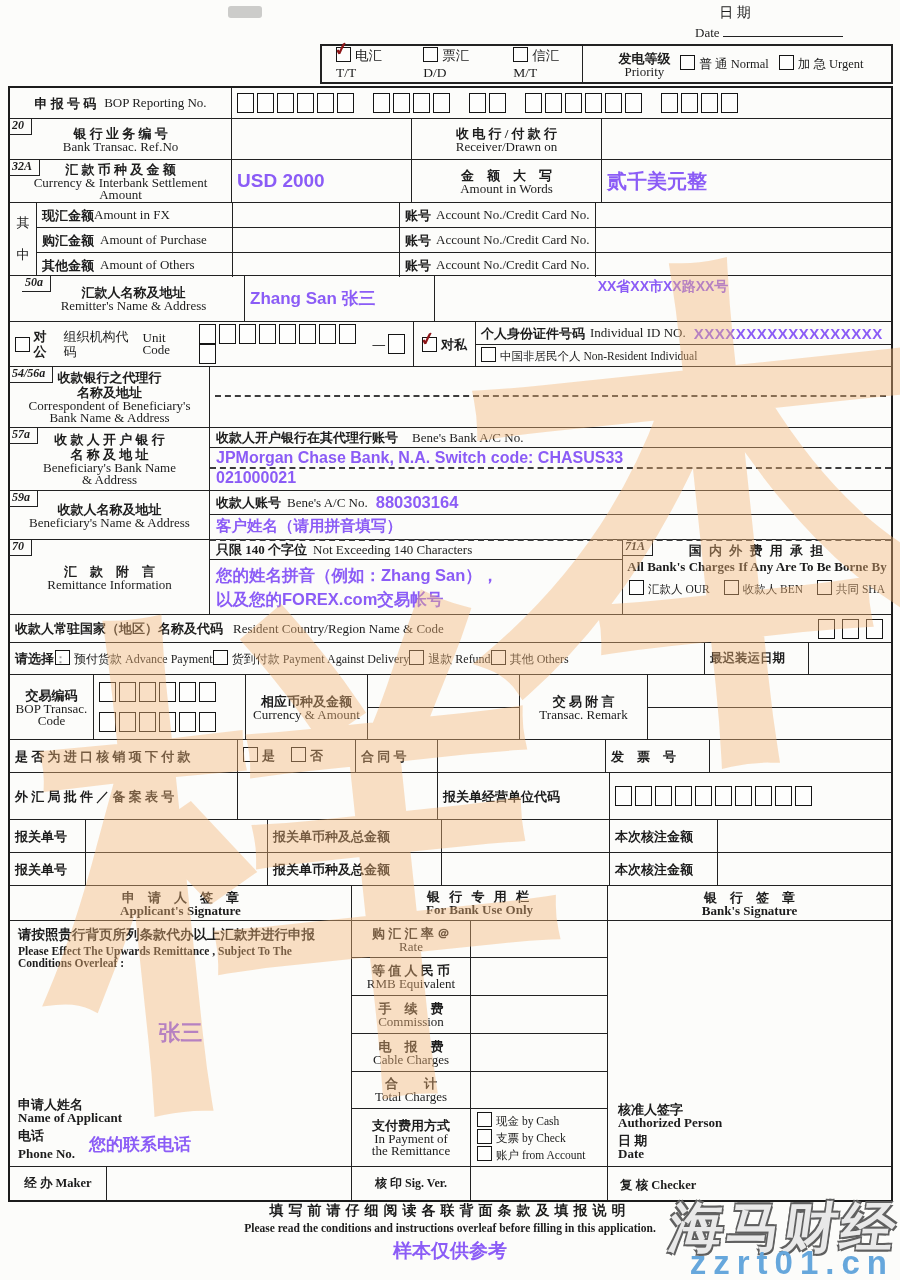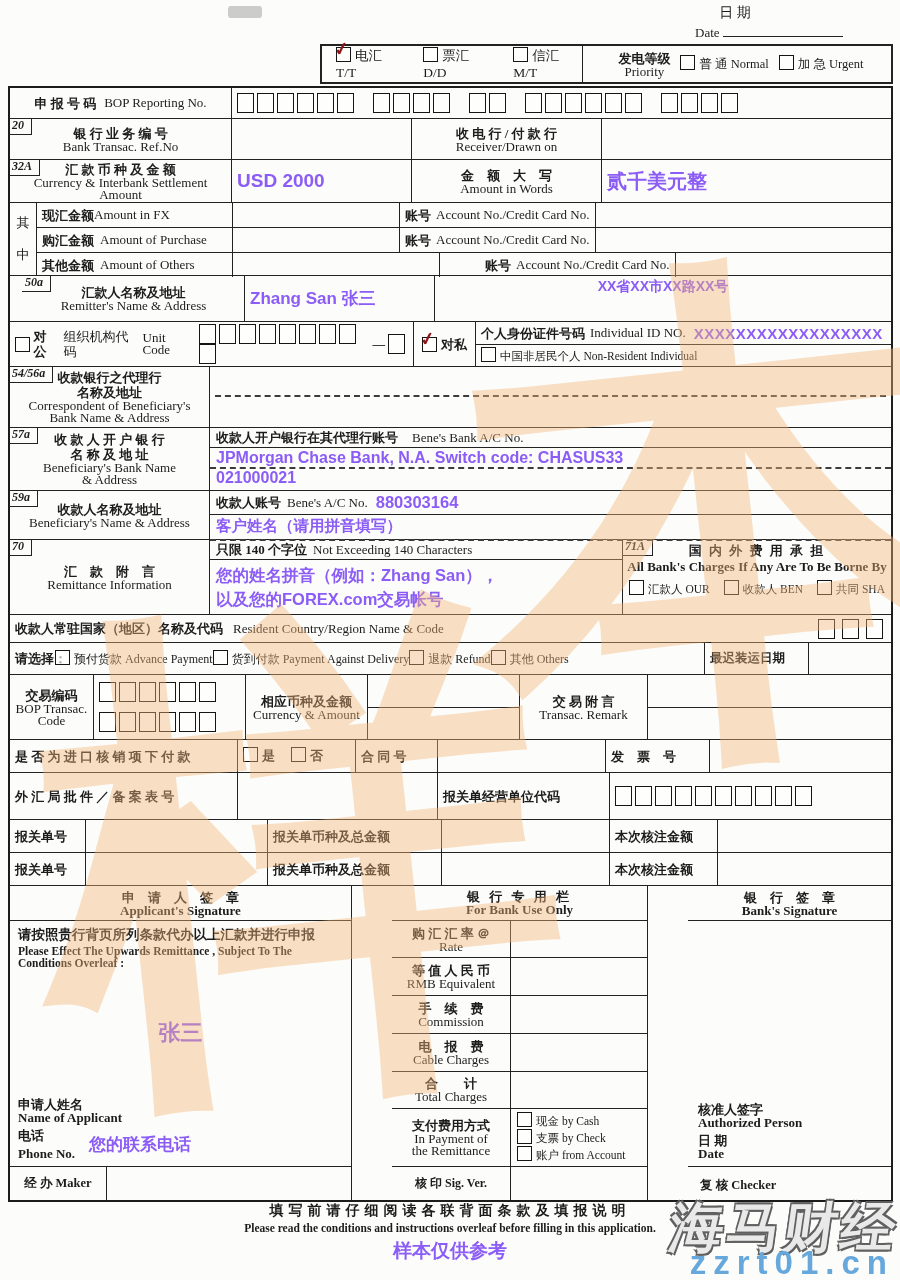--- a/index.html
+++ b/index.html
@@ -1,20 +1,20 @@
 <!DOCTYPE html>
 <html><head>
 <meta charset="utf-8">
 <style>
   html,body{margin:0;padding:0;}
   body{width:900px;height:1280px;position:relative;background:#fcfcfa;color:#1c1c1c;
        font-family:"Liberation Serif",serif;overflow:hidden;}
   
   .r{display:flex;border-bottom:1.4px solid #222;align-items:stretch;}
-  .r:last-child{border-bottom:none;gap:40px;}
+  .r:last-child{border-bottom:none;}
   .c{border-right:1.4px solid #222;position:relative;box-sizing:border-box;padding:2px 5px;}
   .c.last{border-right:none;}
   .lbl{display:flex;flex-direction:column;align-items:center;justify-content:center;text-align:center;}
   .cn{font-size:13px;line-height:15px;}
   .en{font-size:13px;line-height:12px;}
   .b{font-weight:bold;}
   .tag{position:absolute;top:-1px;left:-1px;font-style:italic;font-weight:bold;font-size:12px;
        line-height:15px;padding:0 7px 1px 3px;border-right:1.4px solid #222;border-bottom:1.4px solid #222;}
   .rv{color:#8b5cf6;font-family:"Liberation Sans",sans-serif;font-weight:bold;}
   .dbox{display:inline-block;width:15px;height:18px;border:1.7px solid #151515;margin-right:3px;

